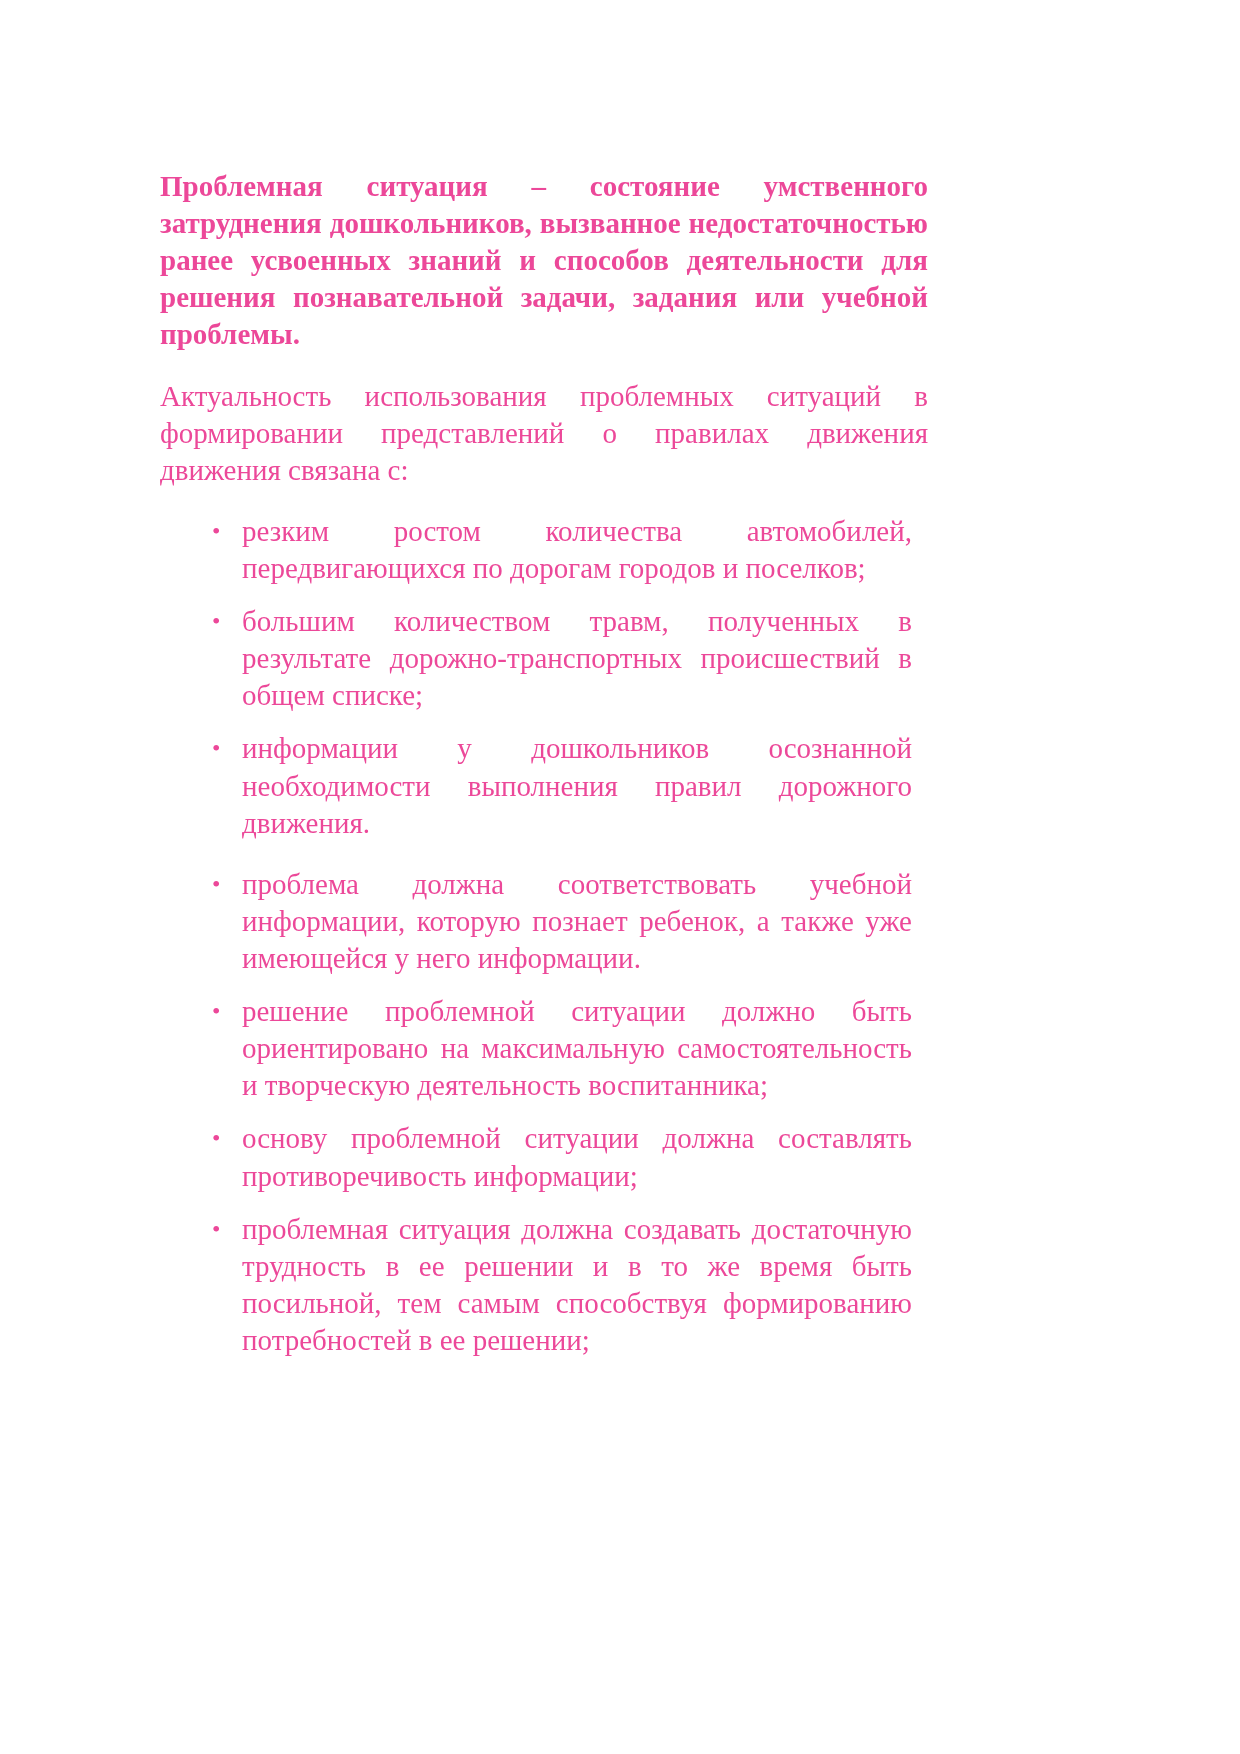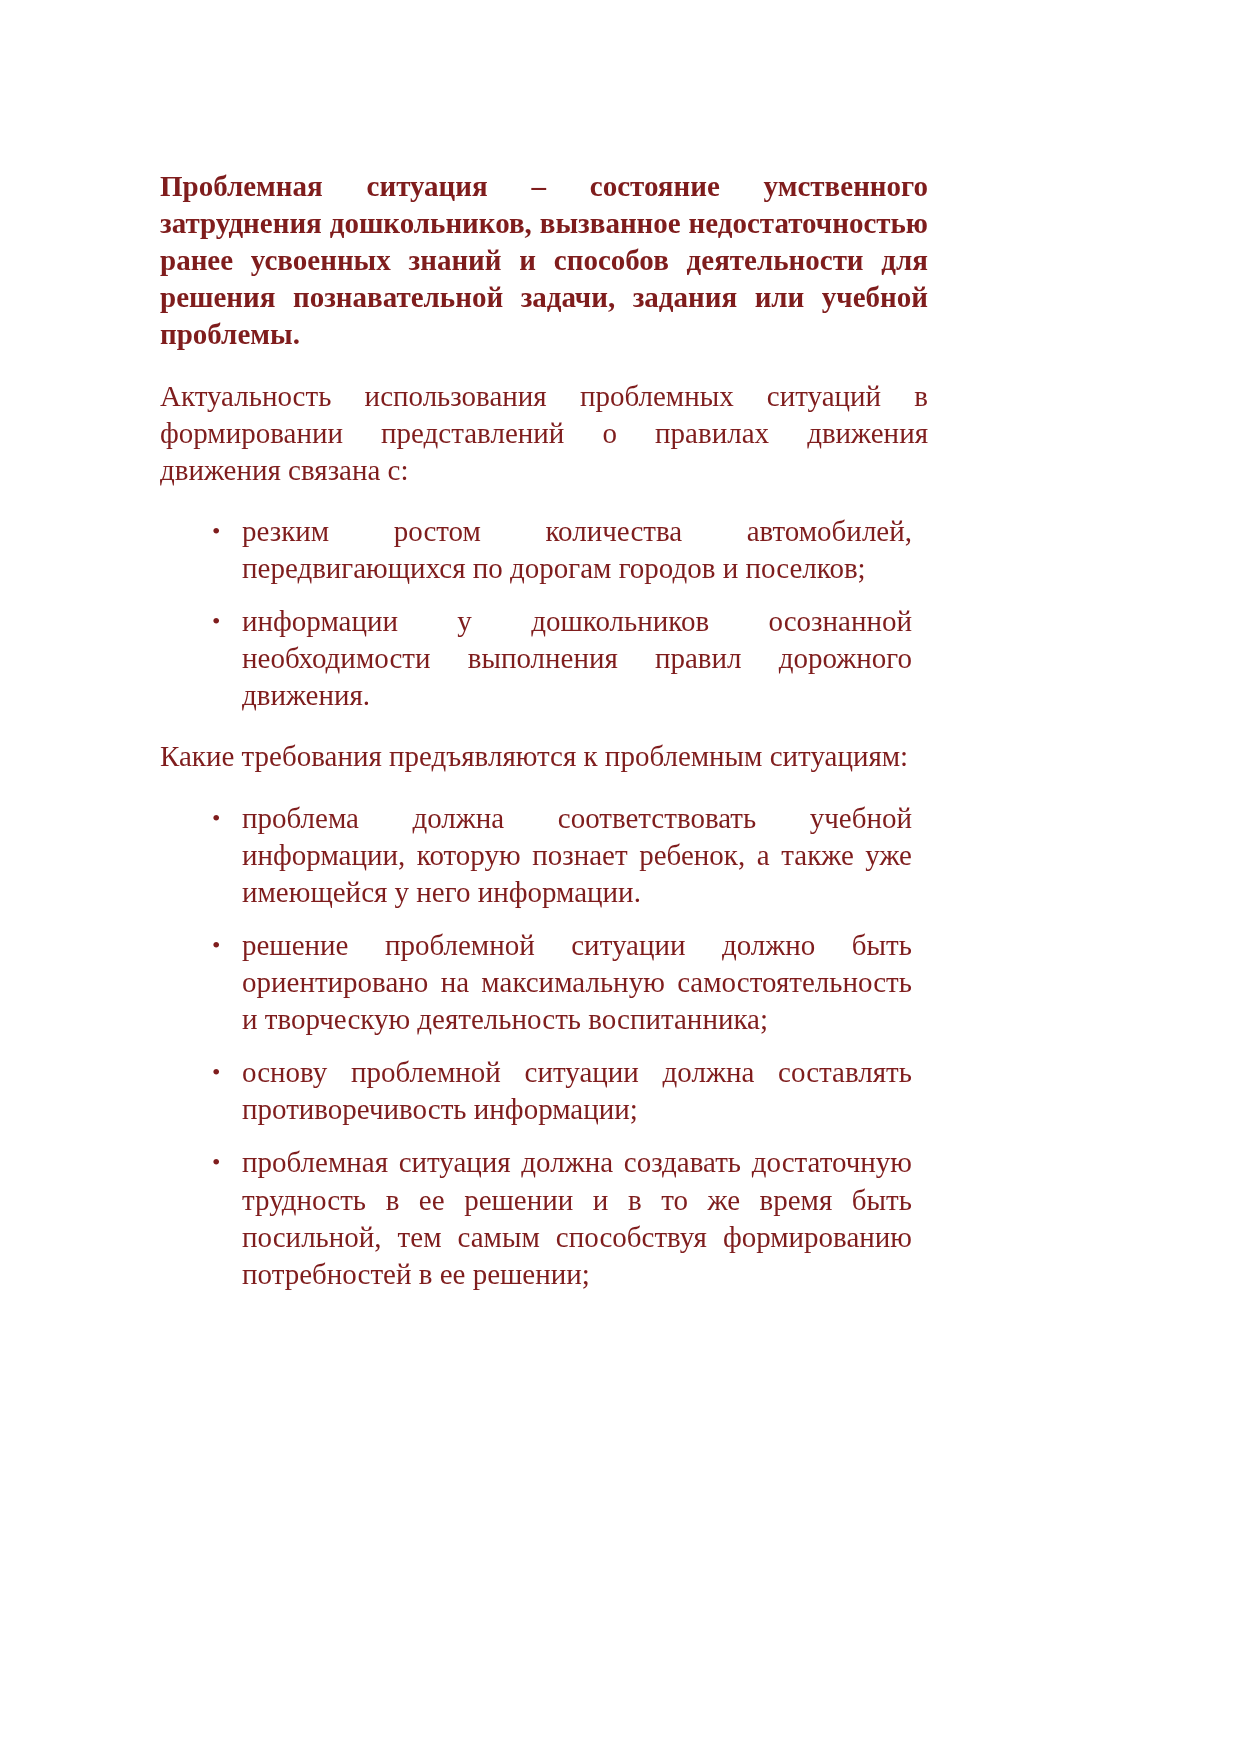--- a/index.html
+++ b/index.html
@@ -10,21 +10,21 @@
   .page {
     position: relative;
     width: 1136px;
     height: 1754px;
     box-sizing: border-box;
     background: #ffffff;
     padding: 168px 208px 60px 160px;
     font-family: "Liberation Serif", "DejaVu Serif", serif;
     font-size: 29px;
     line-height: 1.28;
-    color: #7f1d1d;
+    color: #ec4899;
     overflow: hidden;
   }
   .para {
     margin: 0 0 24px 0;
     text-align: justify;
   }
   .para.bold {
     font-weight: bold;
   }
   ul.doc-list {
@@ -50,24 +50,24 @@
 <body>
 
 <div class="page">
 
   <p class="para bold">Проблемная ситуация – состояние умственного затруднения дошкольников, вызванное недостаточностью ранее усвоенных знаний и способов деятельности для решения познавательной задачи, задания или учебной проблемы.</p>
 
   <p class="para">Актуальность использования проблемных ситуаций в формировании представлений о правилах движения движения связана с:</p>
 
   <ul class="doc-list">
     <li>резким ростом количества автомобилей, передвигающихся по дорогам городов и поселков;</li>
+    <li>большим количеством травм, полученных в результате дорожно-транспортных происшествий в общем списке;</li>
     <li>информации у дошкольников осознанной необходимости выполнения правил дорожного движения.</li>
   </ul>
 
-  <p class="para">Какие требования предъявляются к проблемным ситуациям:</p>
 
   <ul class="doc-list">
     <li>проблема должна соответствовать учебной информации, которую познает ребенок, а также уже имеющейся у него информации.</li>
     <li>решение проблемной ситуации должно быть ориентировано на максимальную самостоятельность и творческую деятельность воспитанника;</li>
     <li>основу проблемной ситуации должна составлять противоречивость информации;</li>
     <li>проблемная ситуация должна создавать достаточную трудность в ее решении и в то же время быть посильной, тем самым способствуя формированию потребностей в ее решении;</li>
   </ul>
 
 </div>
 

